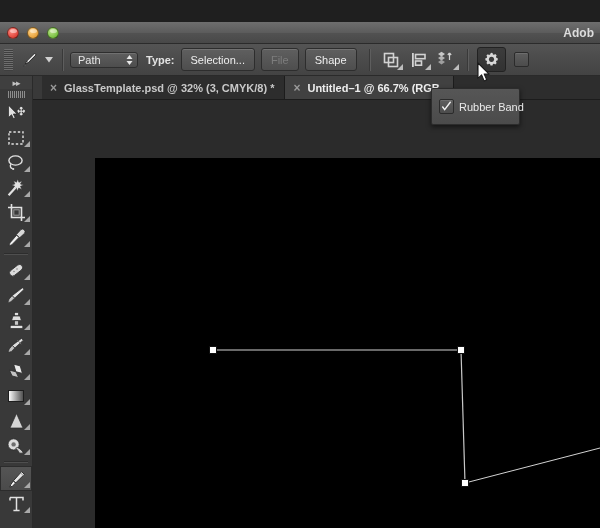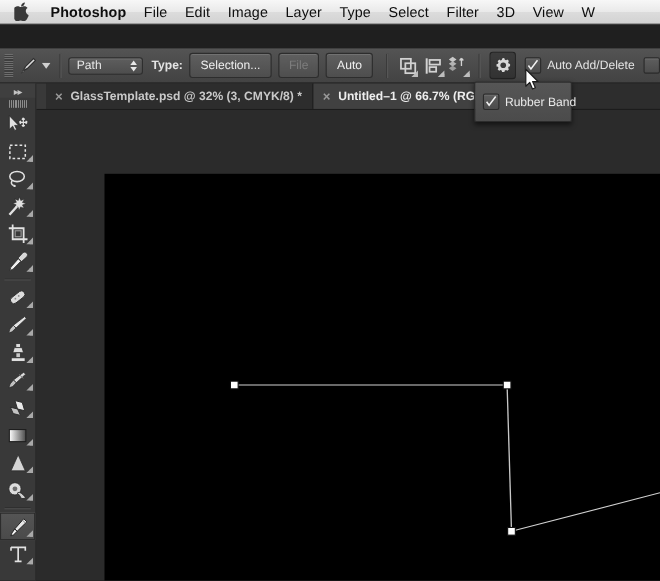--- a/index.html
+++ b/index.html
@@ -305,21 +305,21 @@
     left: 62px; top: 58px;
     width: 505px; height: 370px;
     background: #000000;
     overflow: hidden;
   }
   #path-svg { position: absolute; left: 0; top: 0; }
 
   
   #rubberband-popup {
     position: absolute;
-    left: 431px; top: 74px;
+    left: 431px; top: 88px;
     width: 89px; height: 37px;
     background: linear-gradient(to bottom, #565656, #4b4b4b);
     border: 1px solid #2c2c2c;
     border-radius: 2px;
     box-shadow: 0 2px 5px rgba(0,0,0,.55);
     display: flex;
     align-items: center;
     padding-left: 7px;
     box-sizing: border-box;
     z-index: 40;
@@ -337,40 +337,29 @@
     left: 477px; top: 62px;
     z-index: 60;
     pointer-events: none;
   }
 </style>
 </head>
 <body>
 
 <div id="app">
 
-  <div id="menubar">
-    <div class="apple-logo">
-      <svg width="14" height="17" viewBox="0 0 14 17" aria-hidden="true">
-        <path fill="#3a3a3a" d="M9.6 0c.1 1-.3 2-.9 2.7-.6.7-1.6 1.3-2.5 1.2-.1-1 .4-2 .9-2.6C7.8.6 8.8.1 9.6 0z"></path>
-        <path fill="#3a3a3a" d="M12.9 12.6c-.4 1-.6 1.4-1.1 2.2-.7 1.2-1.8 2.6-3.1 2.6-1.1 0-1.4-.7-3-.7s-1.9.7-3 .8c-1.3 0-2.3-1.3-3-2.4C-2 11.7-2.2 7.2.1 4.9c.8-.8 2-1.3 3.1-1.3 1.2 0 1.9.7 3 .7 1 0 1.6-.7 3-.7 1 0 2.1.6 2.9 1.6-2.5 1.4-2.1 5 .8 6.4z"></path>
-      </svg>
-    </div>
-    <div class="menu-item app-name">Photoshop</div>
-    <div class="menu-item">File</div>
-    <div class="menu-item">Edit</div>
-    <div class="menu-item">Image</div>
-    <div class="menu-item">Layer</div>
-    <div class="menu-item">Type</div>
-    <div class="menu-item">Select</div>
-    <div class="menu-item">Filter</div>
-    <div class="menu-item">3D</div>
-    <div class="menu-item">View</div>
-    <div class="menu-item">W</div>
+
+  <div id="titlebar">
+    <div id="window-controls">
+      <div class="wc wc-close"></div>
+      <div class="wc wc-min"></div>
+      <div class="wc wc-max"></div>
+    </div>
+    <div id="app-title">Adob</div>
   </div>
-
 
   <div id="optionsbar">
 
     <div class="ob-grip"></div>
 
     <div class="ob-tool-icon">
       <svg width="20" height="20" viewBox="0 0 20 20" aria-hidden="true">
         <path d="M15.5 3.2 L17.2 4.9 L9.3 12.8 L6.2 14.2 L7.6 11.1 Z" fill="#d9d9d9" stroke="#2b2b2b" stroke-width="1"></path>
         <path d="M6.2 14.2 L4.6 16.4 L6.9 14.9 Z" fill="#e8e8e8" stroke="#2b2b2b" stroke-width=".7"></path>
         <line x1="7.6" y1="11.1" x2="9.3" y2="12.8" stroke="#2b2b2b" stroke-width=".8"></line>
@@ -391,21 +380,21 @@
           <polygon points="3.5,1 6.5,5 0.5,5" fill="#e8e8e8"></polygon>
           <polygon points="3.5,11 6.5,7 0.5,7" fill="#e8e8e8"></polygon>
         </svg>
       </span>
     </div>
 
     <div class="ob-label">Type:</div>
 
     <div class="ps-btn">Selection...</div>
     <div class="ps-btn disabled">File</div>
-    <div class="ps-btn">Auto</div>
+    <div class="ps-btn">Shape</div>
 
     <div class="ob-sep"></div>
 
     <div class="ob-iconbtn">
       <svg width="18" height="18" viewBox="0 0 18 18" aria-hidden="true">
         <rect x="2.5" y="2.5" width="9" height="9" fill="none" stroke="#d2d2d2" stroke-width="1.6"></rect>
         <rect x="6.5" y="6.5" width="9" height="9" fill="none" stroke="#d2d2d2" stroke-width="1.6"></rect>
       </svg>
       <span class="tri"></span>
     </div>
@@ -431,28 +420,20 @@
 
     <div class="ob-sep"></div>
 
     <div class="ob-gear">
       <svg width="17" height="17" viewBox="0 0 20 20" aria-hidden="true">
         <path fill="#d8d8d8" d="M10 2.1l1.2.3.5 1.6 1.3.5 1.4-.9 1.7 1.7-.9 1.4.5 1.3 1.6.5v2.4l-1.6.5-.5 1.3.9 1.4-1.7 1.7-1.4-.9-1.3.5-.5 1.6H8.8l-.5-1.6-1.3-.5-1.4.9L4 14.1l.9-1.4-.5-1.3L2.8 11V8.6l1.6-.5.5-1.3L4 5.4l1.7-1.7 1.4.9 1.3-.5.5-1.6z"></path>
         <circle cx="10" cy="9.8" r="3" fill="#3b3b3b"></circle>
       </svg>
     </div>
 
-    <div style="display:flex;align-items:center;margin-left:8px;">
-      <span class="ps-check">
-        <svg width="11" height="11" viewBox="0 0 12 12" aria-hidden="true">
-          <polyline points="1.5,6 4,9.5 10.5,.8" fill="none" stroke="#f0f0f0" stroke-width="1.5"></polyline>
-        </svg>
-      </span>
-      <span class="ob-checklabel">Auto Add/Delete</span>
-    </div>
 
     <div style="display:flex;align-items:center;margin-left:8px;">
       <span class="ps-check"></span>
     </div>
   </div>
 
   <div id="tabbar">
     <div id="tabbar-spacer"></div>
     <div class="doc-tab">
       <span class="tab-close">×</span>

